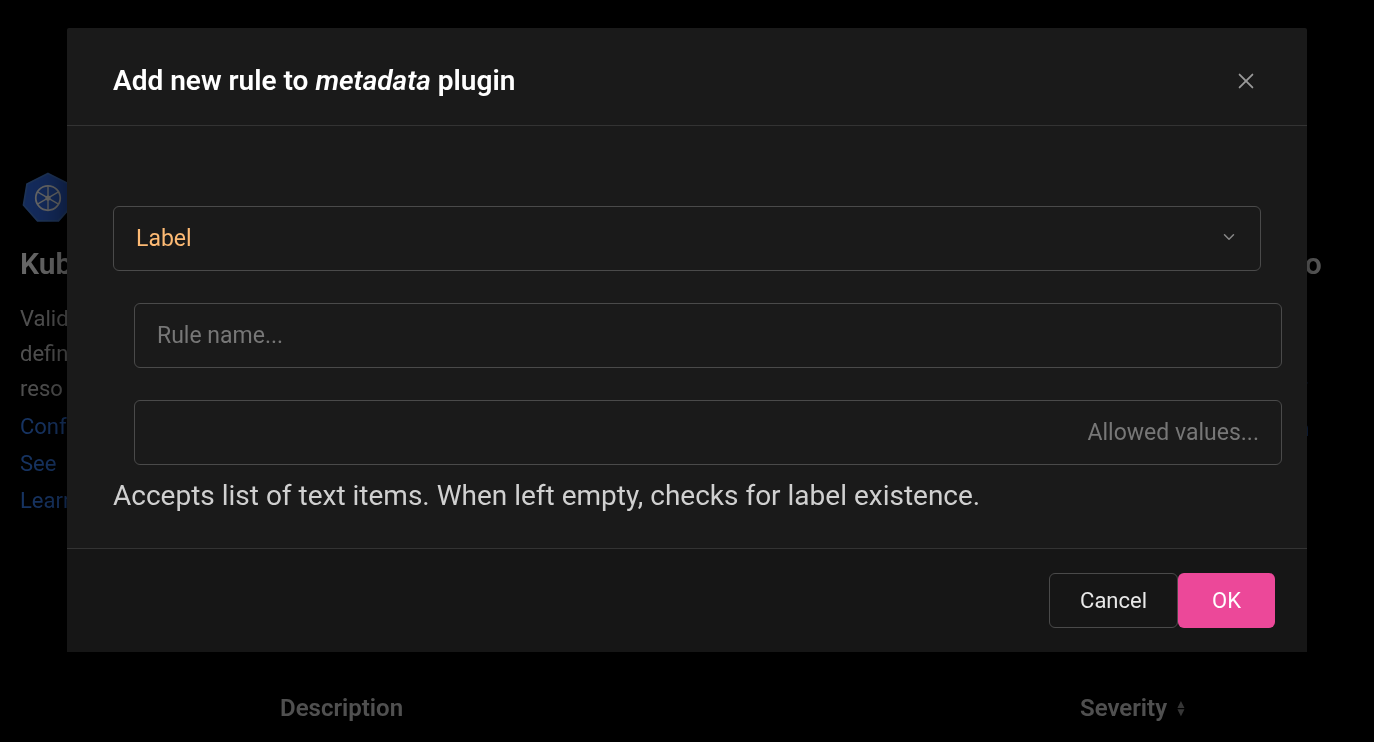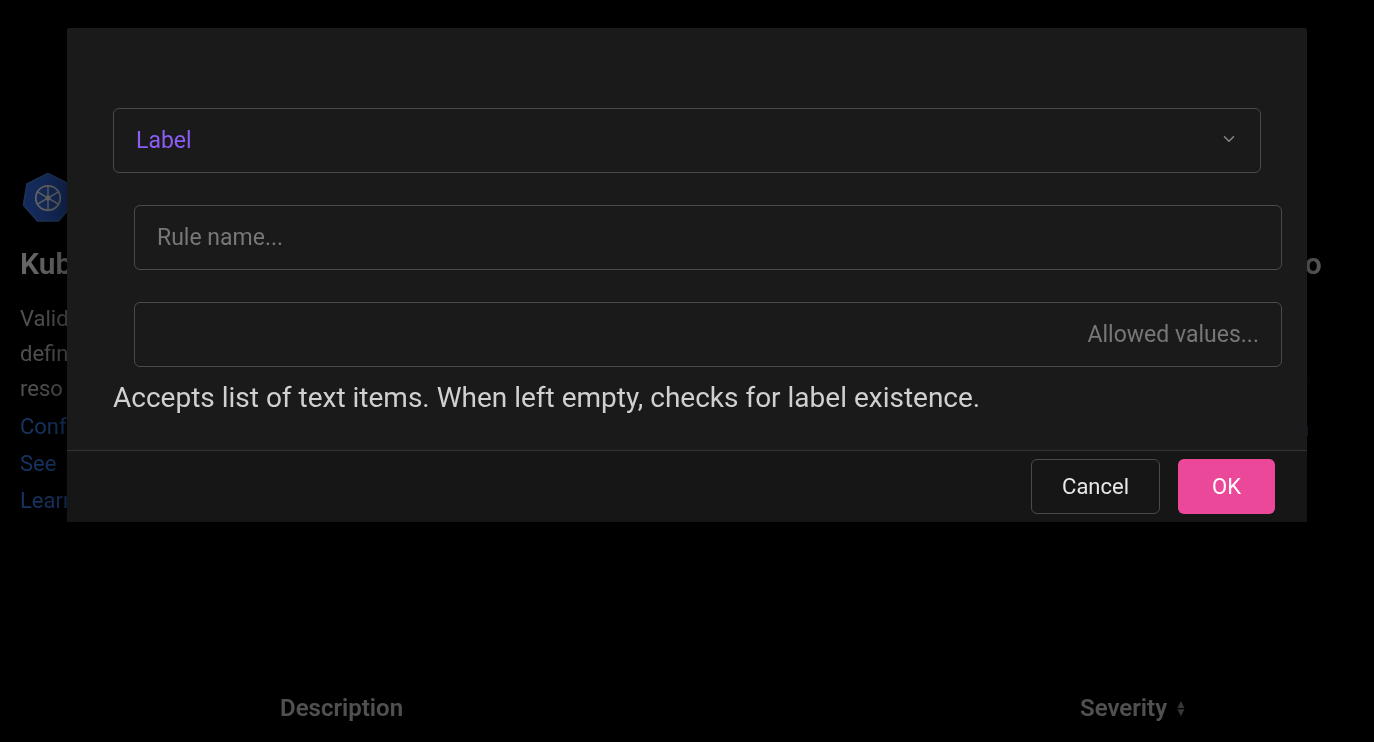--- a/index.html
+++ b/index.html
@@ -167,21 +167,21 @@
     .modal-body {
       padding: 80px 46px 36px 46px;
     }
     
     .form-select {
       width: 100%;
       padding: 18px 22px;
       background: transparent;
       border: 1px solid #4a4a4a;
       border-radius: 6px;
-      color: #8b5cf6;
+      color: #fdba74;
       font-size: 23px;
       display: flex;
       align-items: center;
       justify-content: space-between;
       cursor: pointer;
       margin-bottom: 32px;
     }
     
     .chevron-down {
       color: #888;
@@ -210,24 +210,23 @@
     }
     
     .helper-text {
       font-size: 28px;
       color: #d0d0d0;
       margin-top: 0;
     }
     
     .modal-footer {
       border-top: 1px solid #333;
-      padding: 8px 32px;
+      padding: 24px 32px;
       display: flex;
       justify-content: flex-end;
-      gap: 18px;
       background: #161616;
     }
     
     .btn {
       padding: 14px 30px;
       font-size: 22px;
       border-radius: 6px;
       cursor: pointer;
       font-family: inherit;
       border: 1px solid transparent;
@@ -299,20 +298,31 @@
         <span>▲</span>
           <span>▼</span>
       </span>
     </div>
 
   </div>
 </div>
 
 <div class="modal-overlay">
   <div class="modal">
+    <div class="modal-header">
+      <h2 class="modal-title">
+        <span>Add new rule to </span><span class="italic">metadata</span><span> plugin</span>
+      </h2>
+      <button class="close-btn">
+        <svg viewBox="0 0 24 24" fill="none" stroke="currentColor" stroke-width="2" stroke-linecap="round">
+          <line x1="5" y1="5" x2="19" y2="19"></line>
+          <line x1="19" y1="5" x2="5" y2="19"></line>
+        </svg>
+      </button>
+    </div>
 
     <div class="modal-body">
       <div class="form-select">
         <span>Label</span>
         <span class="chevron-down">
           <svg width="18" height="18" viewBox="0 0 24 24" fill="none" stroke="currentColor" stroke-width="2" stroke-linecap="round" stroke-linejoin="round">
             <polyline points="6 9 12 15 18 9"></polyline>
           </svg>
         </span>
       </div>

